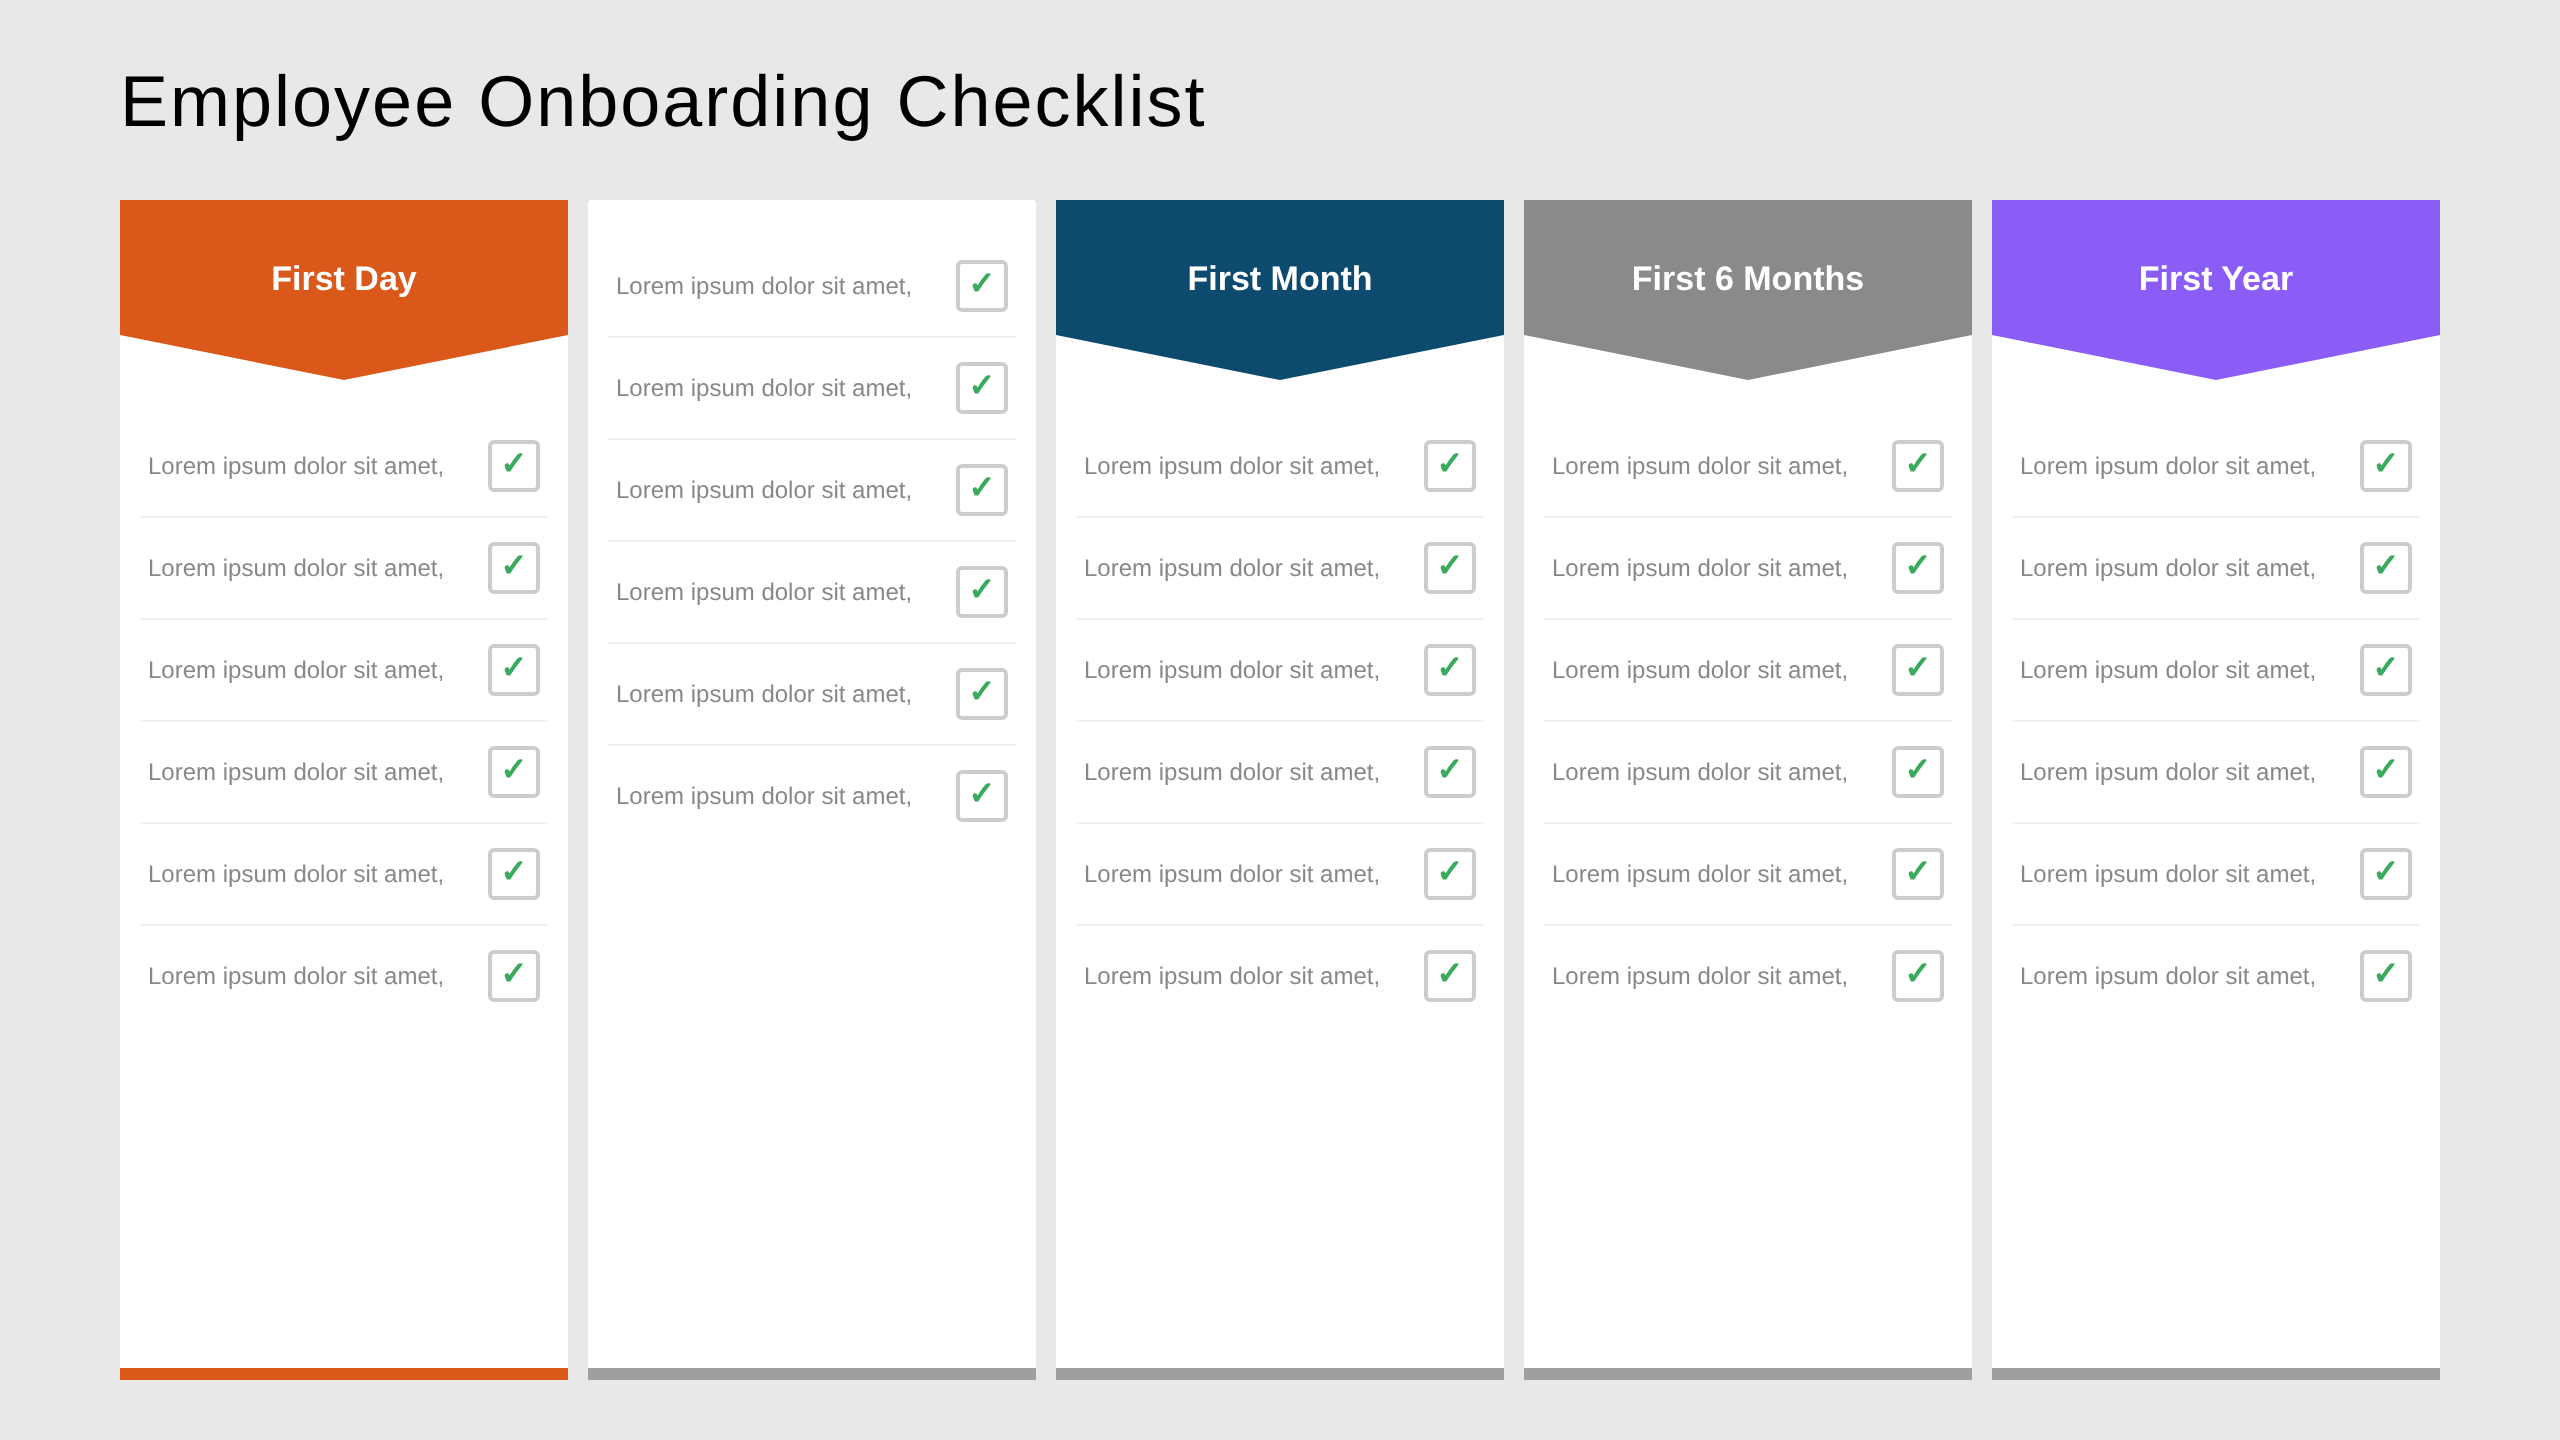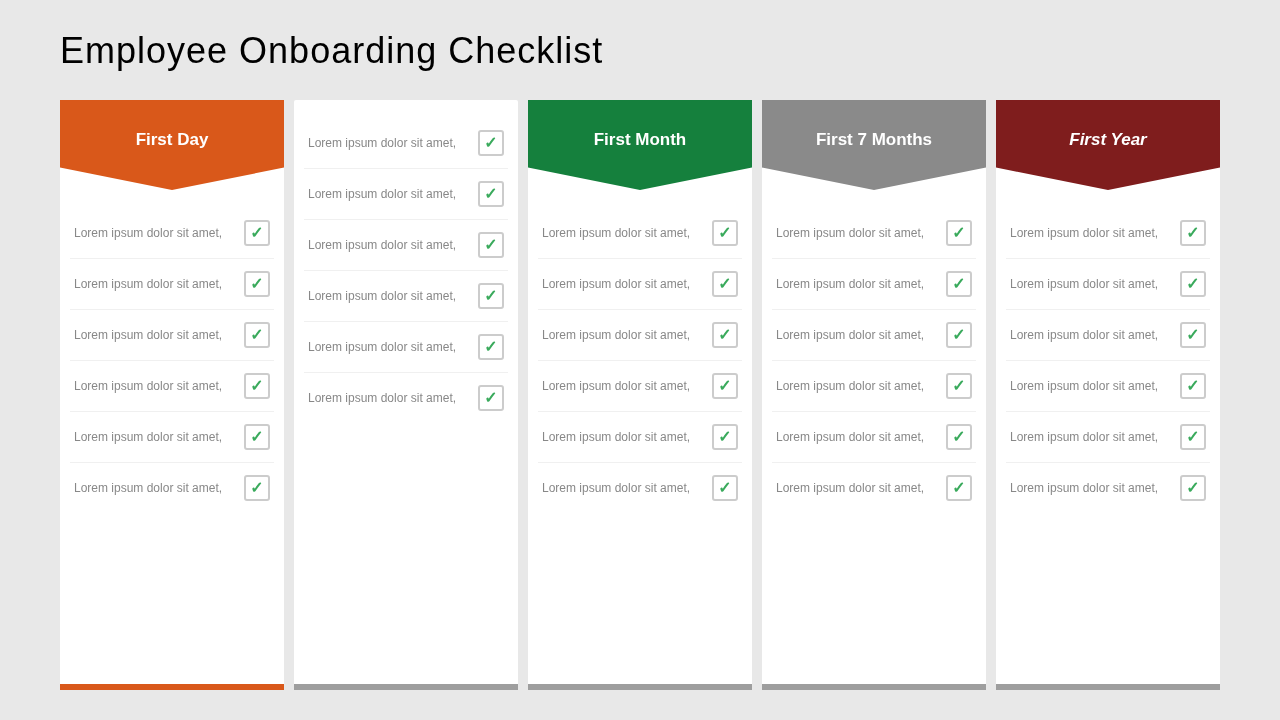--- a/index.html
+++ b/index.html
@@ -42,23 +42,23 @@
       padding: 18px 10px 28px 10px;
       color: white;
       font-size: 17px;
       font-weight: 700;
       text-align: center;
       clip-path: polygon(0 0, 100% 0, 100% 75%, 50% 100%, 0 75%);
       min-height: 90px;
     }
     .column-header.orange { background-color: #d9581a; }
     .column-header.gray1 { background-color: #9e9e9e; }
-    .column-header.gray2 { background-color: #15803d; }
+    .column-header.gray2 { background-color: #0c4a6e; }
     .column-header.gray3 { background-color: #8a8a8a; }
-    .column-header.gray4 { background-color: #7f1d1d; font-style: italic; }
+    .column-header.gray4 { background-color: #8b5cf6; }
     .column-body {
       padding: 18px 10px 10px 10px;
       display: flex;
       flex-direction: column;
       gap: 0;
       flex: 1;
     }
     .checklist-item {
       display: flex;
       align-items: center;
@@ -225,21 +225,21 @@
         <div class="checklist-item">
           <span class="item-text">Lorem ipsum dolor sit amet,</span>
           <div class="check-box">
             <span class="check-icon">✓</span>
           </div>
         </div>
       </div>
       <div class="column-footer gray"></div>
     </div>
     <div class="column">
-      <div class="column-header gray3">First 7 Months</div>
+      <div class="column-header gray3">First 6 Months</div>
       <div class="column-body">
         <div class="checklist-item">
           <span class="item-text">Lorem ipsum dolor sit amet,</span>
           <div class="check-box">
             <span class="check-icon">✓</span>
           </div>
         </div>
         <div class="checklist-item">
           <span class="item-text">Lorem ipsum dolor sit amet,</span>
           <div class="check-box">

